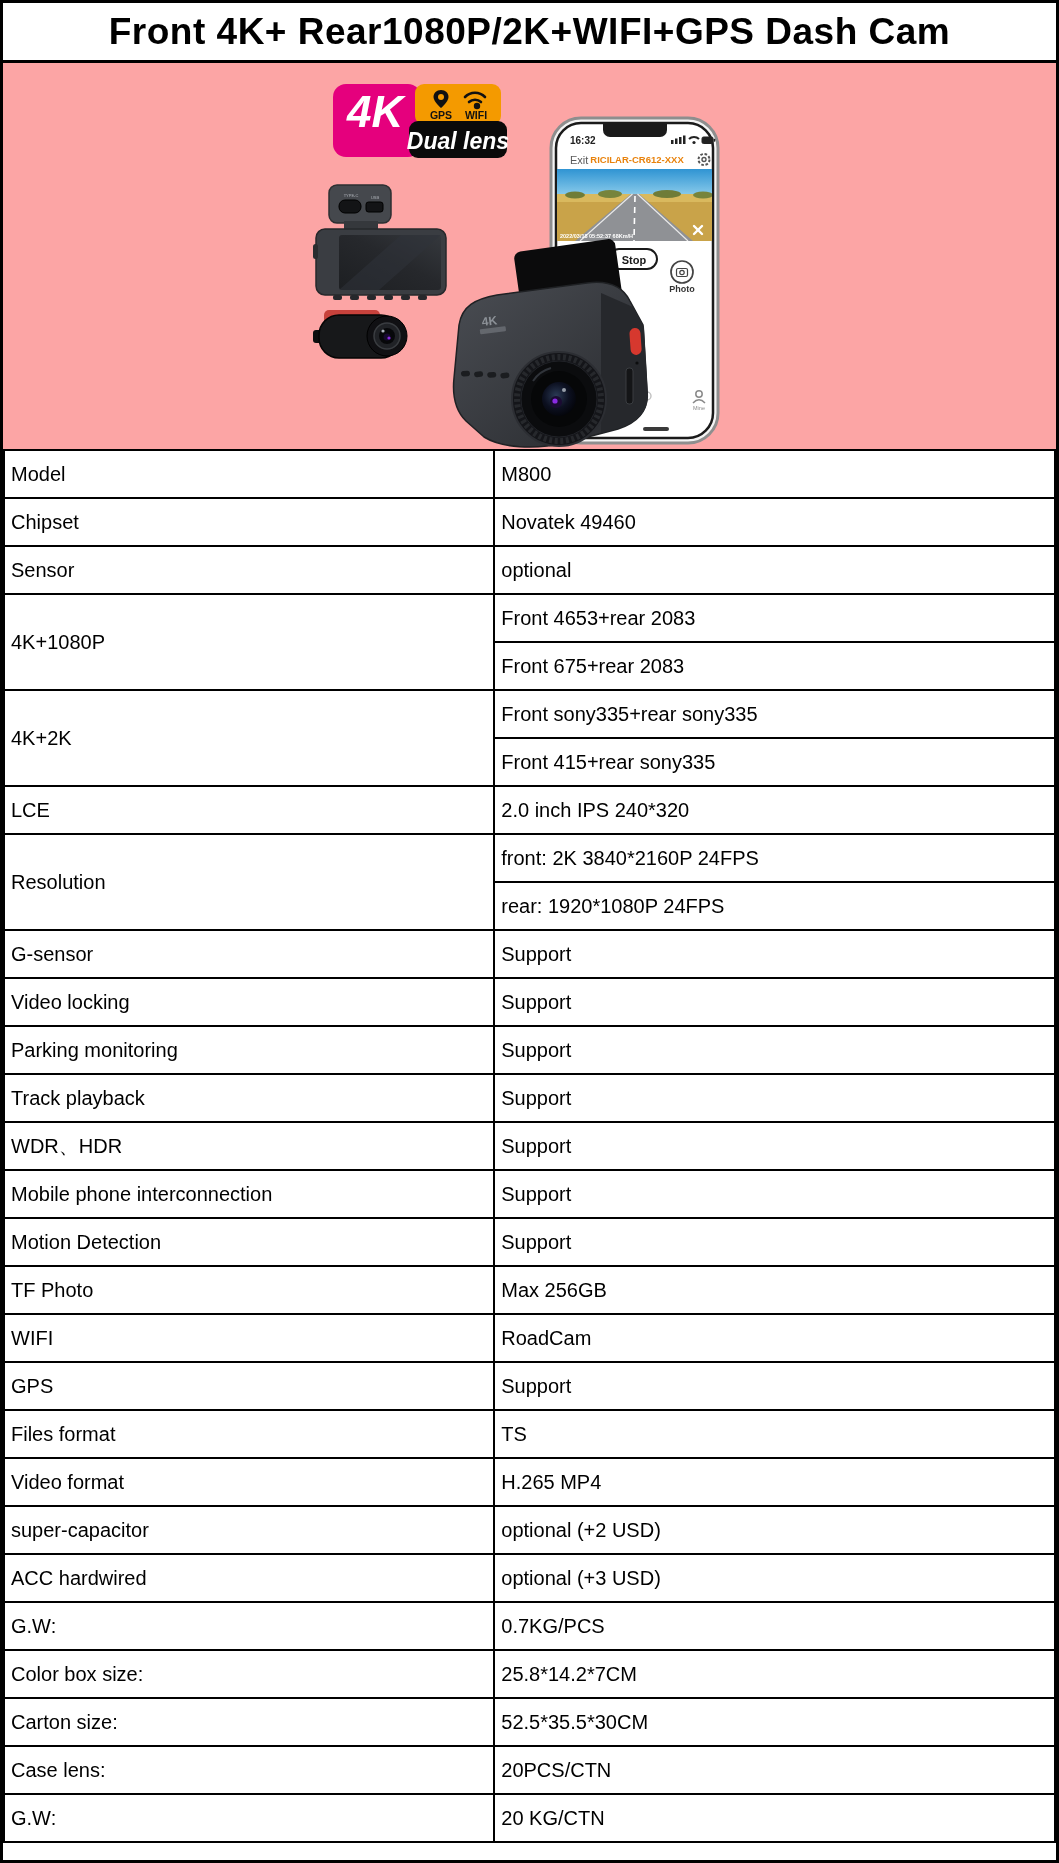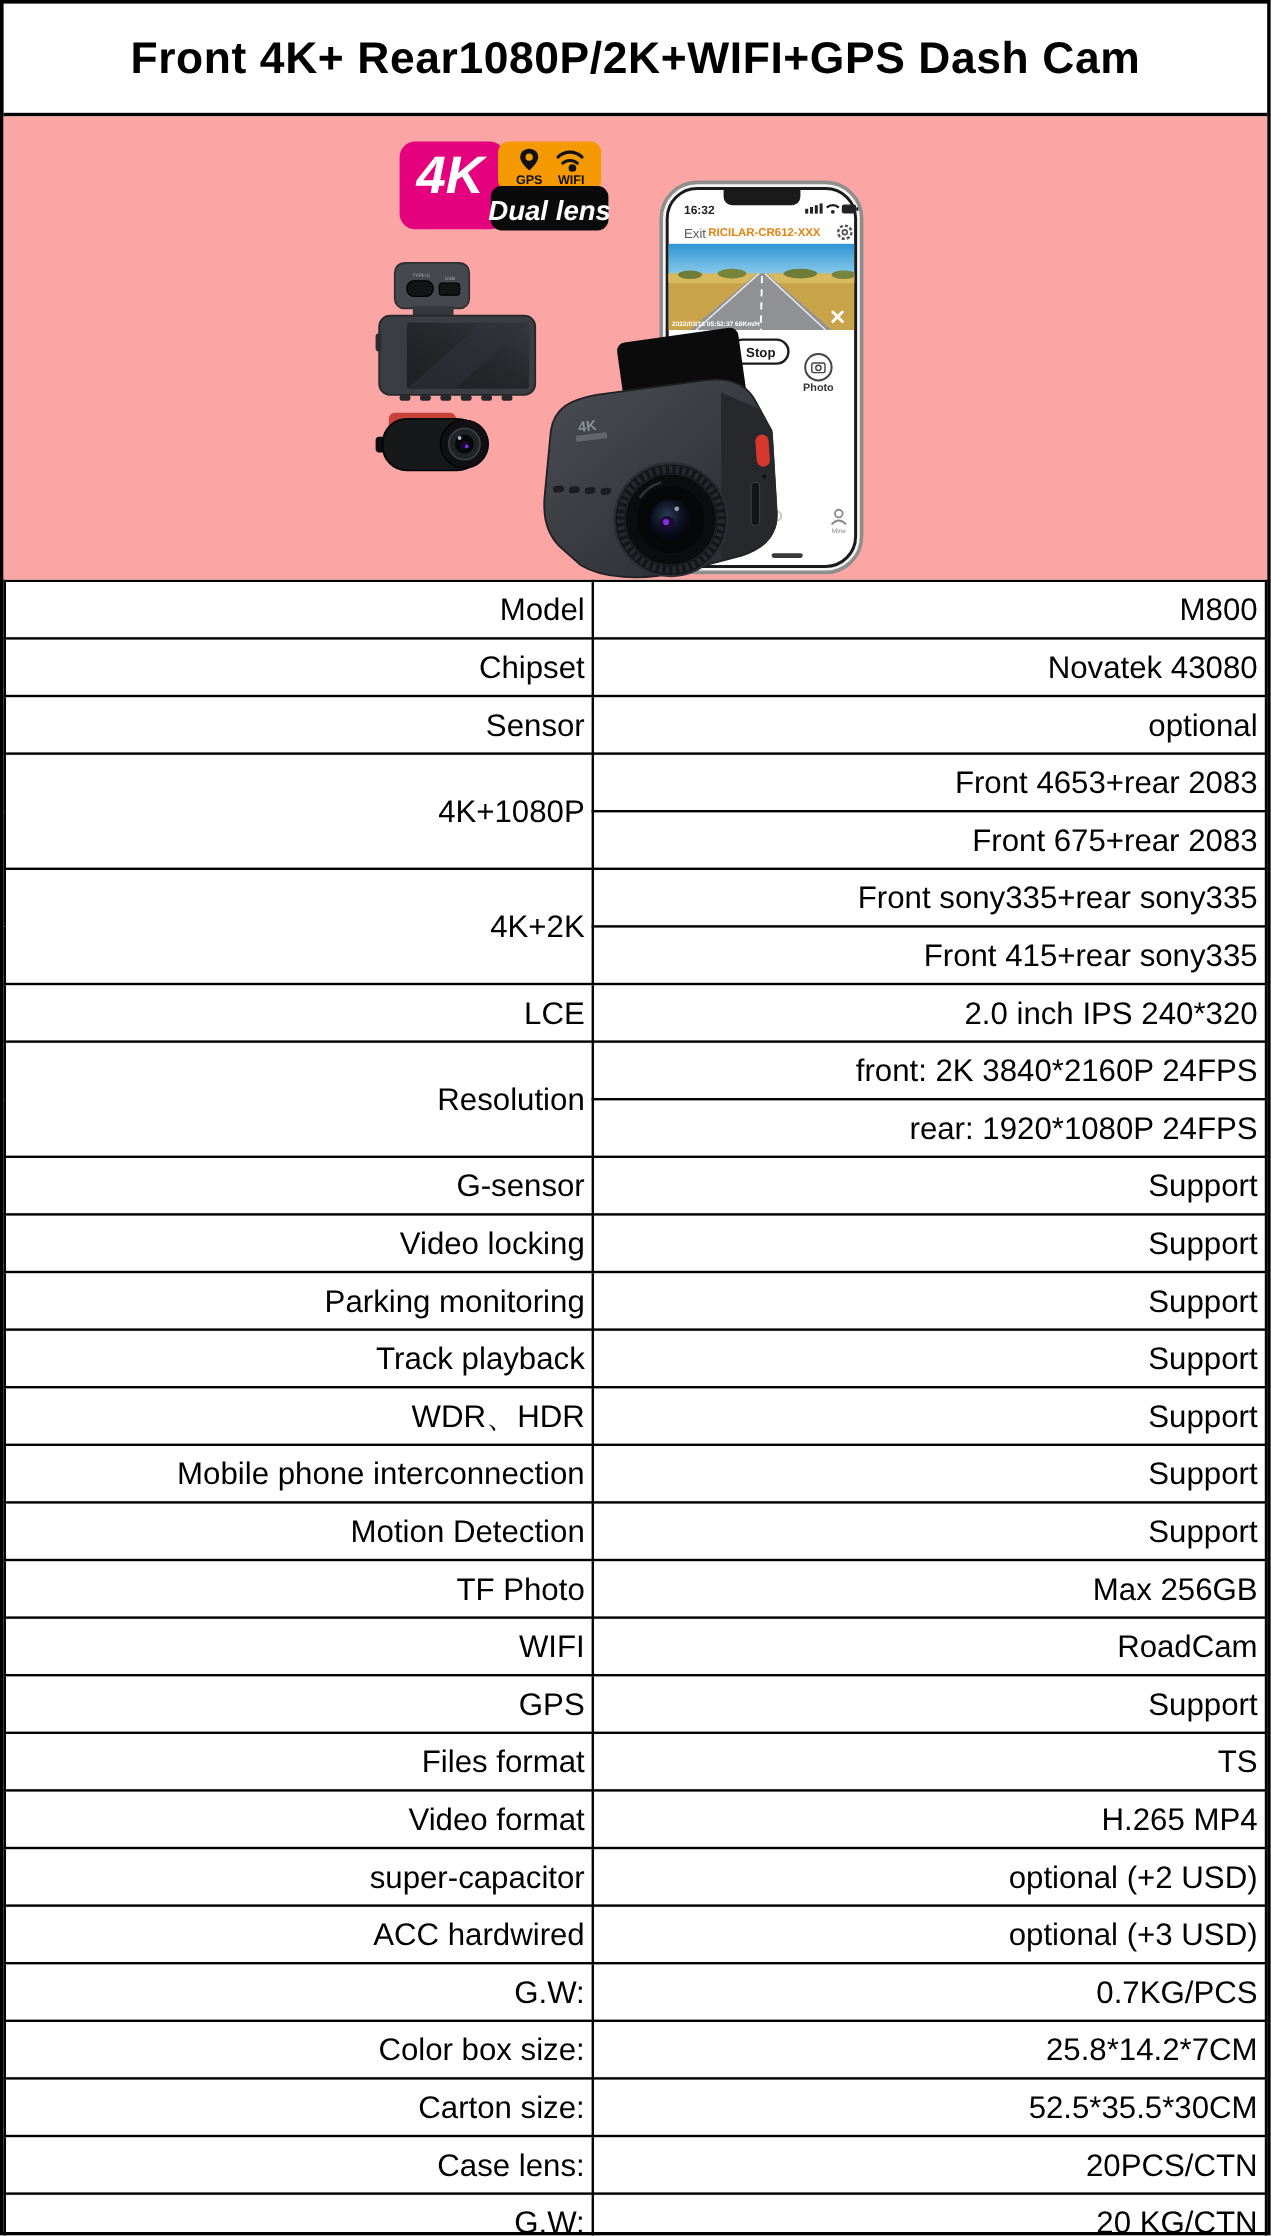--- a/index.html
+++ b/index.html
@@ -1,24 +1,24 @@
 <!DOCTYPE html>
 <html><head>
 <meta charset="utf-8">
 <style>
   * { margin:0; padding:0; box-sizing:border-box; }
   html,body { width:1059px; background:#fff; }
   body { height:1863px; position:relative; font-family:"Liberation Sans","DejaVu Sans",sans-serif; }
   .sheet { position:absolute; left:0; top:0; width:1059px; height:1863px; background:#fff; border:3px solid #000; }
-  .title-bar { height:94px; border-bottom:3px solid #000; display:flex; align-items:center; justify-content:center; }
+  .title-bar { height:60px; border-bottom:3px solid #000; display:flex; align-items:center; justify-content:center; }
   .title-bar h1 { font-size:37px; font-weight:bold; color:#000; letter-spacing:.5px; }
   .hero { height:386px; position:relative; overflow:hidden; background:#fca5a5; }
   table.spec { width:100%; border-collapse:collapse; table-layout:fixed; }
-  table.spec td { border:2px solid #000; height:48px; text-align:right; vertical-align:middle;
-                  font-size:26px; color:#000; padding:0 6px; overflow:hidden; white-space:nowrap; }
+  table.spec td { border:2px solid #000; height:48px; text-align:left; vertical-align:middle;
+                  font-size:20px; color:#000; padding:0 6px; overflow:hidden; white-space:nowrap; }
   td.red { color:#fe0000; }
   svg text { font-family:"Liberation Sans","DejaVu Sans",sans-serif; }
 </style>
 </head>
 <body>
 
 <div class="sheet">
 
   <div class="title-bar">
     <h1>Front 4K+ Rear1080P/2K+WIFI+GPS Dash Cam</h1>
@@ -223,21 +223,21 @@
         <col style="width:46.65%">
         <col style="width:53.35%">
       </colgroup>
     <tbody>
       <tr>
           <td>Model</td>
           <td>M800</td>
         </tr>
       <tr>
           <td>Chipset</td>
-          <td>Novatek 43080</td>
+          <td>Novatek 49460</td>
         </tr>
       <tr>
           <td>Sensor</td>
           <td>optional</td>
         </tr>
       <tr>
           <td class="red" rowspan="2">4K+1080P</td>
           <td class="red">Front 4653+rear 2083</td>
         </tr>
       <tr>

